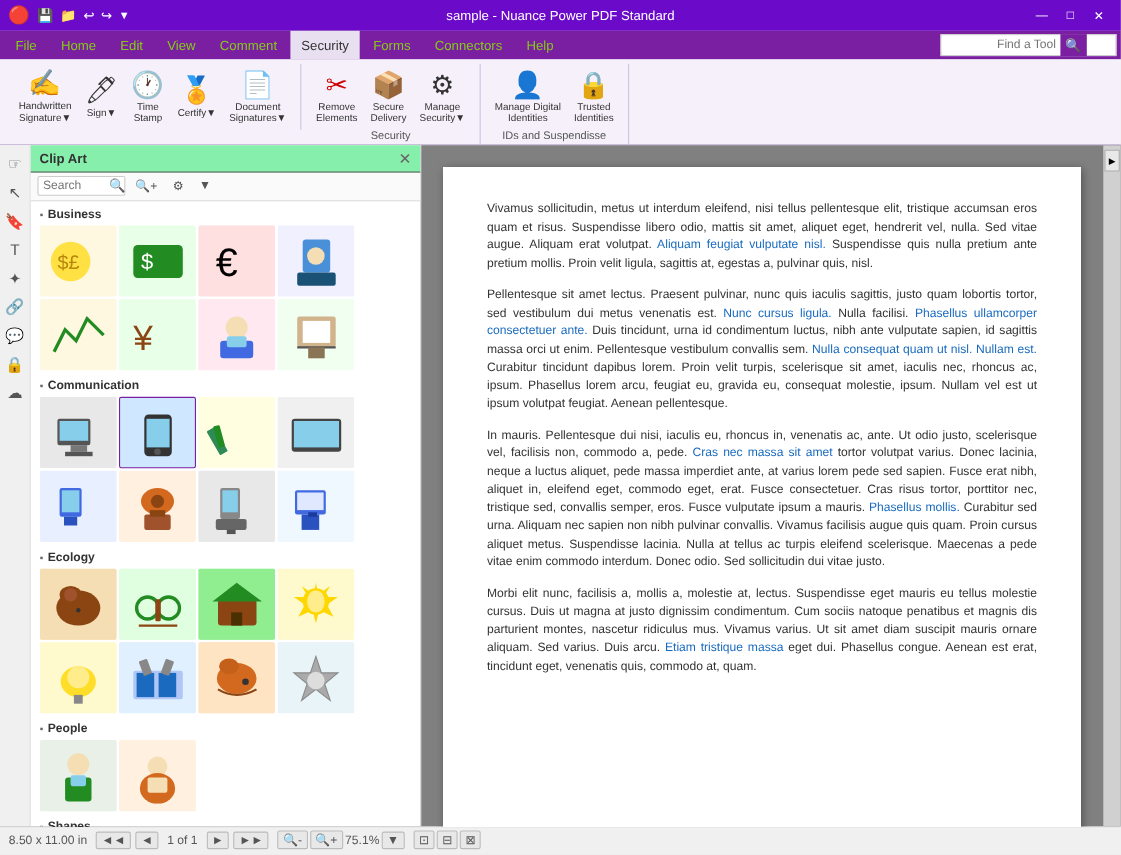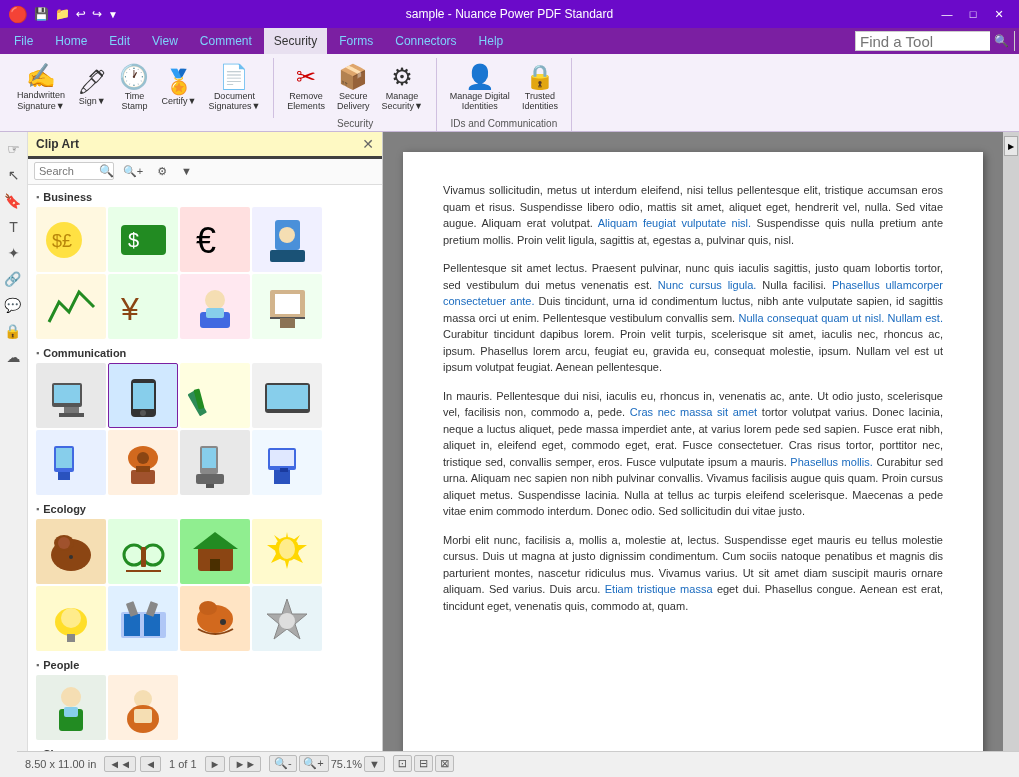--- a/index.html
+++ b/index.html
@@ -21,21 +21,21 @@
     
     #menu-bar {
       background: #7b1fa2;
       height: 26px;
       display: flex;
       align-items: center;
       padding: 0 4px;
       gap: 2px;
     }
     .menu-item {
-      color: #7dd3fc;
+      color: #84cc16;
       padding: 3px 10px;
       cursor: pointer;
       font-size: 12px;
       height: 26px;
       display: flex;
       align-items: center;
     }
     .menu-item.active-tab {
       background: #e8e0f0;
       color: #333;
@@ -45,24 +45,25 @@
       display: flex;
       align-items: center;
       background: white;
       border: 1px solid #ccc;
       height: 20px;
       width: 160px;
     }
     #find-tool-input {
       border: none;
       outline: none;
-      font-size: 15px;
-      width: 134px;
+      font-size: 11px;
+      width: 108px;
       padding: 0 4px;
       color: #999;
+      text-align: right;
     }
     #find-tool-btn {
       background: #7b1fa2;
       width: 24px;
       height: 20px;
       display: flex;
       align-items: center;
       justify-content: center;
       cursor: pointer;
       color: white;
@@ -131,22 +132,22 @@
       background: white;
       border-right: 1px solid #ccc;
       display: flex;
       flex-direction: column;
     }
     #sidebar-header {
       display: flex;
       align-items: center;
       justify-content: space-between;
       padding: 4px 8px;
-      background: #fef9c3;
-      border-bottom: 3px solid #404040;
+      background: #86efac;
+      border-bottom: 1px solid #404040;
     }
     #sidebar-title { font-size: 12px; font-weight: bold; color: #333; }
     #sidebar-close { cursor: pointer; font-size: 14px; color: #666; }
     #sidebar-toolbar {
       display: flex;
       align-items: flex-start;
       padding: 3px 6px;
       gap: 4px;
       border-bottom: 1px solid #ddd;
       background: #fafafa;
@@ -288,21 +289,20 @@
     #status-bar {
       height: 24px;
       background: #f0f0f0;
       border-top: 1px solid #ccc;
       display: flex;
       align-items: center;
       padding: 0 8px;
       gap: 8px;
       font-size: 11px;
       color: #555;
-      margin-left: 17px;
     }
     .status-nav {
       display: flex;
       align-items: center;
       gap: 4px;
     }
     .status-btn {
       cursor: pointer;
       padding: 1px 4px;
       border: 1px solid #bbb;
@@ -416,21 +416,21 @@
       <div class="ribbon-group-buttons">
         <div class="ribbon-btn">
           <span style="font-size:24px;">👤</span>
           <span style="font-size:9px; ">Manage Digital<br>Identities</span>
         </div>
         <div class="ribbon-btn">
           <span style="font-size:24px;">🔒</span>
           <span style="font-size:9px; text-align:center;">Trusted<br>Identities</span>
         </div>
       </div>
-      <div class="ribbon-group-label">IDs and Communication</div>
+      <div class="ribbon-group-label">IDs and Suspendisse</div>
     </div>
   </div>
 </div>
 
 <div id="main-content">
 
   <div class="nav-left-panel">
     <div class="nav-icon">☞</div>
     <div class="nav-icon">↖</div>
     <div class="nav-icon">🔖</div>

